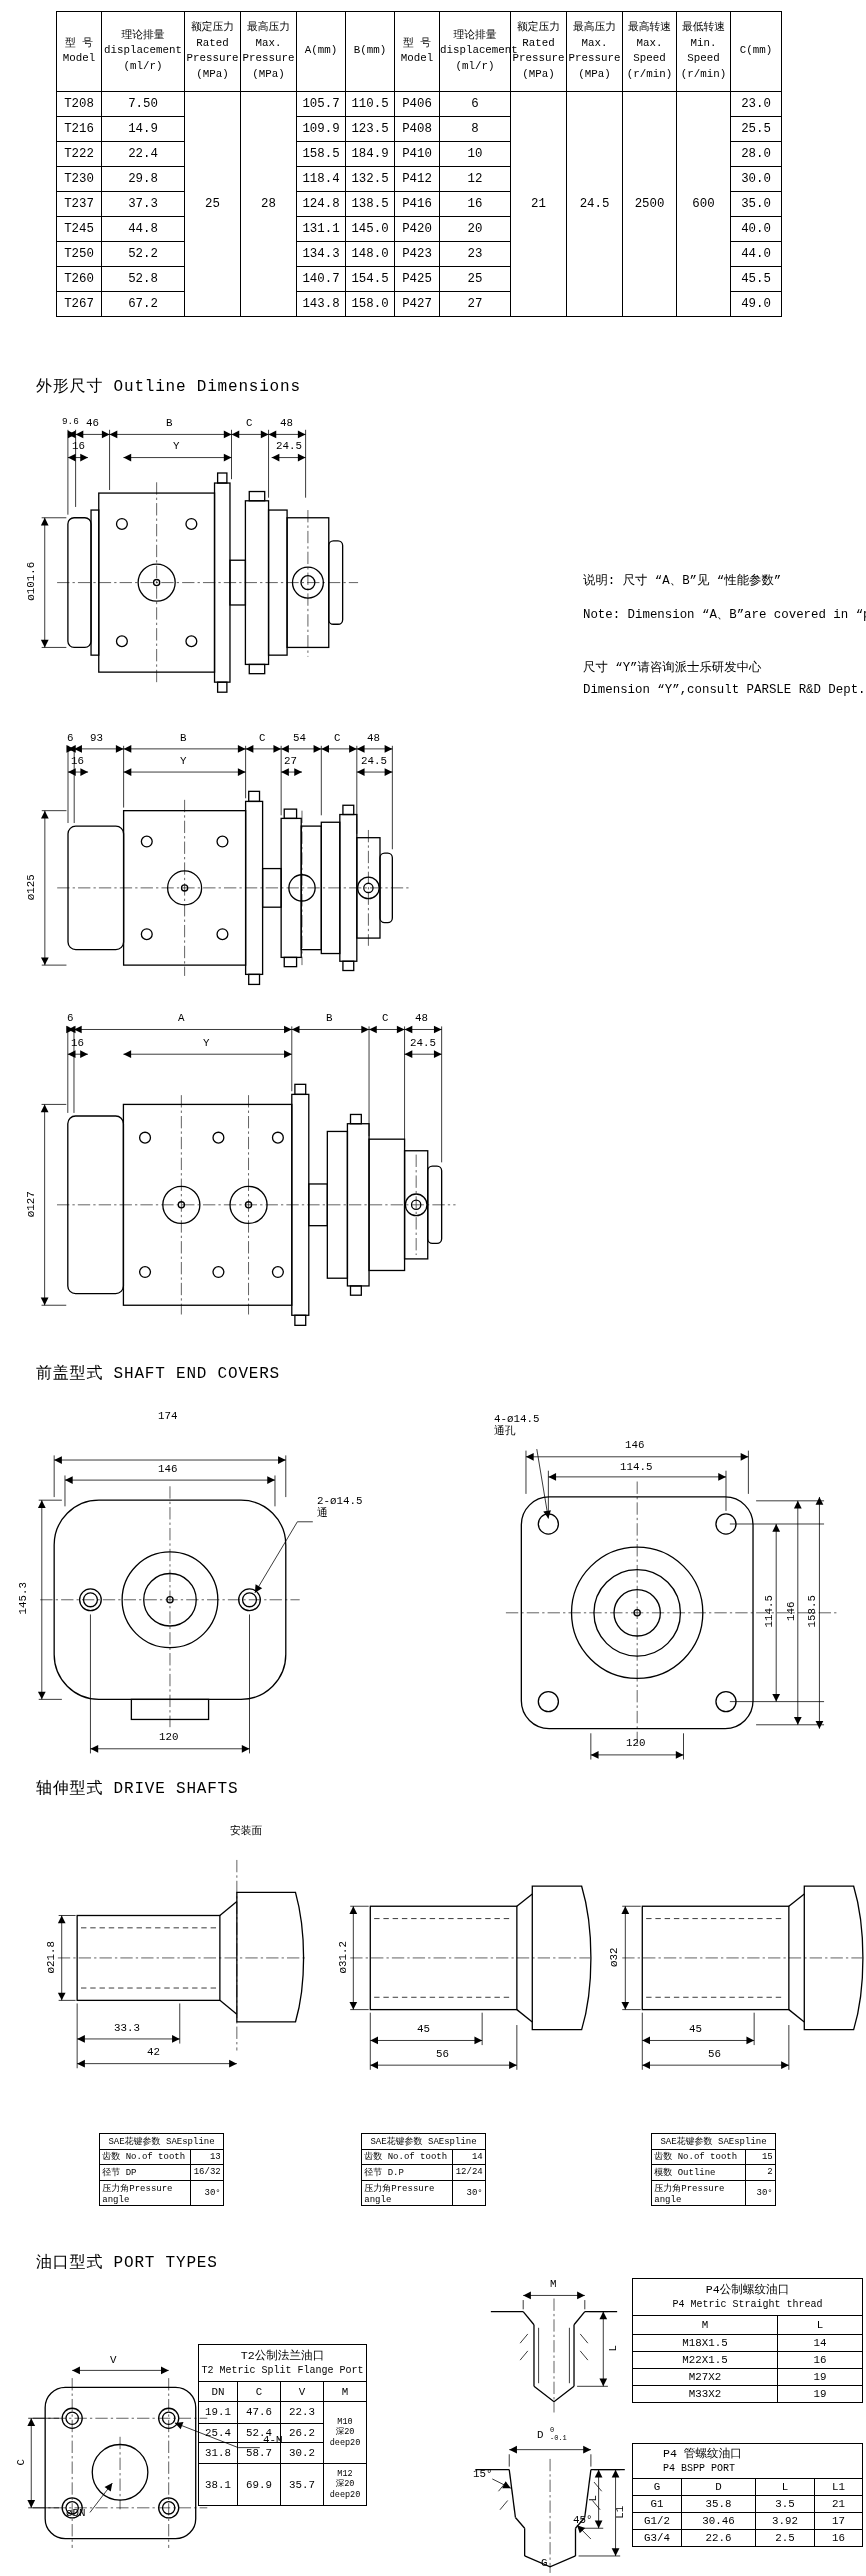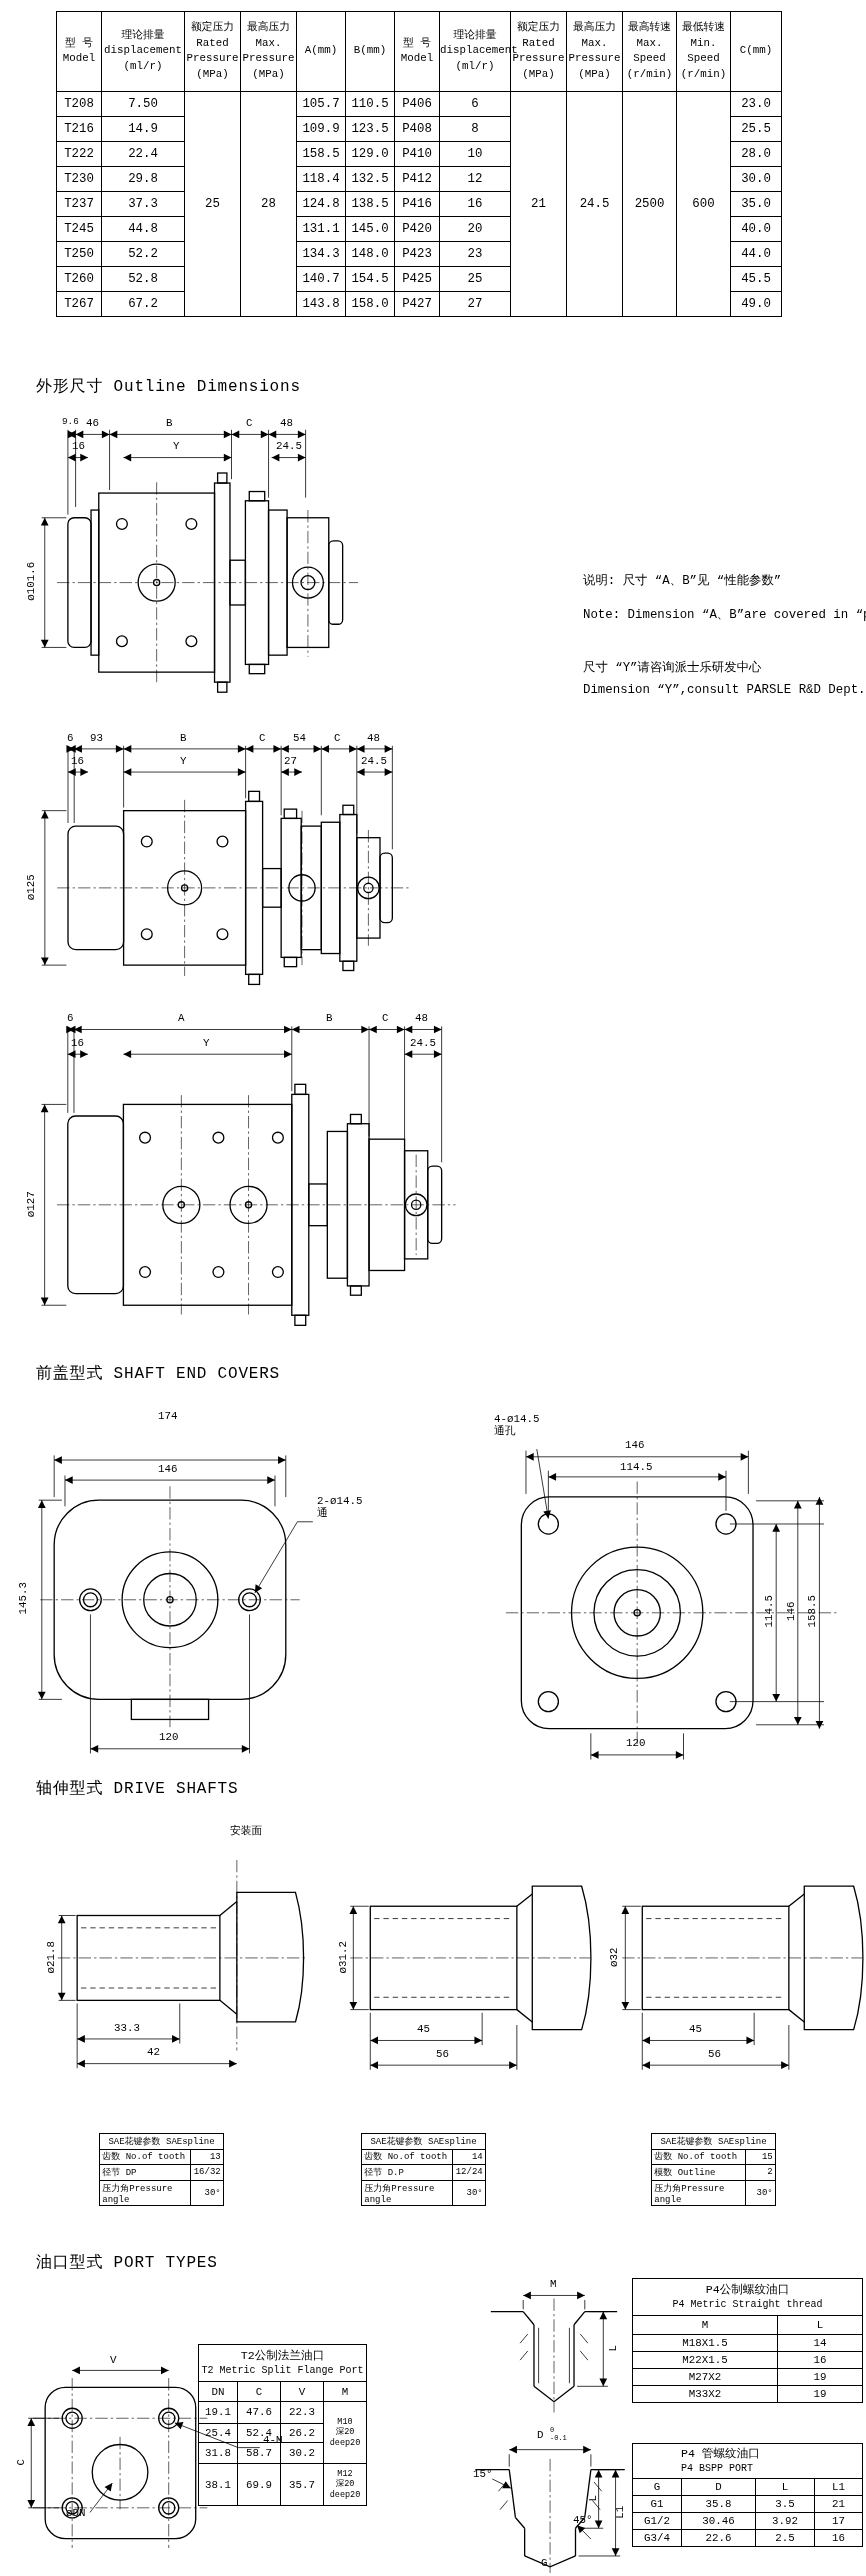--- a/index.html
+++ b/index.html
@@ -127,21 +127,21 @@
     <td>109.9</td>
     <td>123.5</td>
     <td>P408</td>
     <td>8</td>
     <td>25.5</td>
   </tr>
   <tr>
     <td>T222</td>
     <td>22.4</td>
     <td>158.5</td>
-    <td>129.0</td>
+    <td>184.9</td>
     <td>P410</td>
     <td>10</td>
     <td>28.0</td>
   </tr>
   <tr>
     <td>T230</td>
     <td>29.8</td>
     <td>118.4</td>
     <td>132.5</td>
     <td>P412</td>
@@ -826,21 +826,21 @@
 
 <table class="pt" style="left:632px;top:2443px;width:230px">
   <colgroup>
         <col style="width:49px">
         <col style="width:74px">
         <col style="width:59px">
         <col style="width:48px">
       </colgroup>
   <tbody>
         <tr>
-          <th colspan="4" style="height:34px;text-align:left;padding-left:48px">
+          <th colspan="4" style="height:34px;text-align:left;padding-left:30px">
     <span class="tt1">P4 管螺纹油口</span>
     <span class="tt2">P4 BSPP PORT</span>
   </th>
         </tr>
   <tr style="height:17px">
     <td>G</td>
     <td>D</td>
     <td>L</td>
     <td>L1</td>
   </tr>

